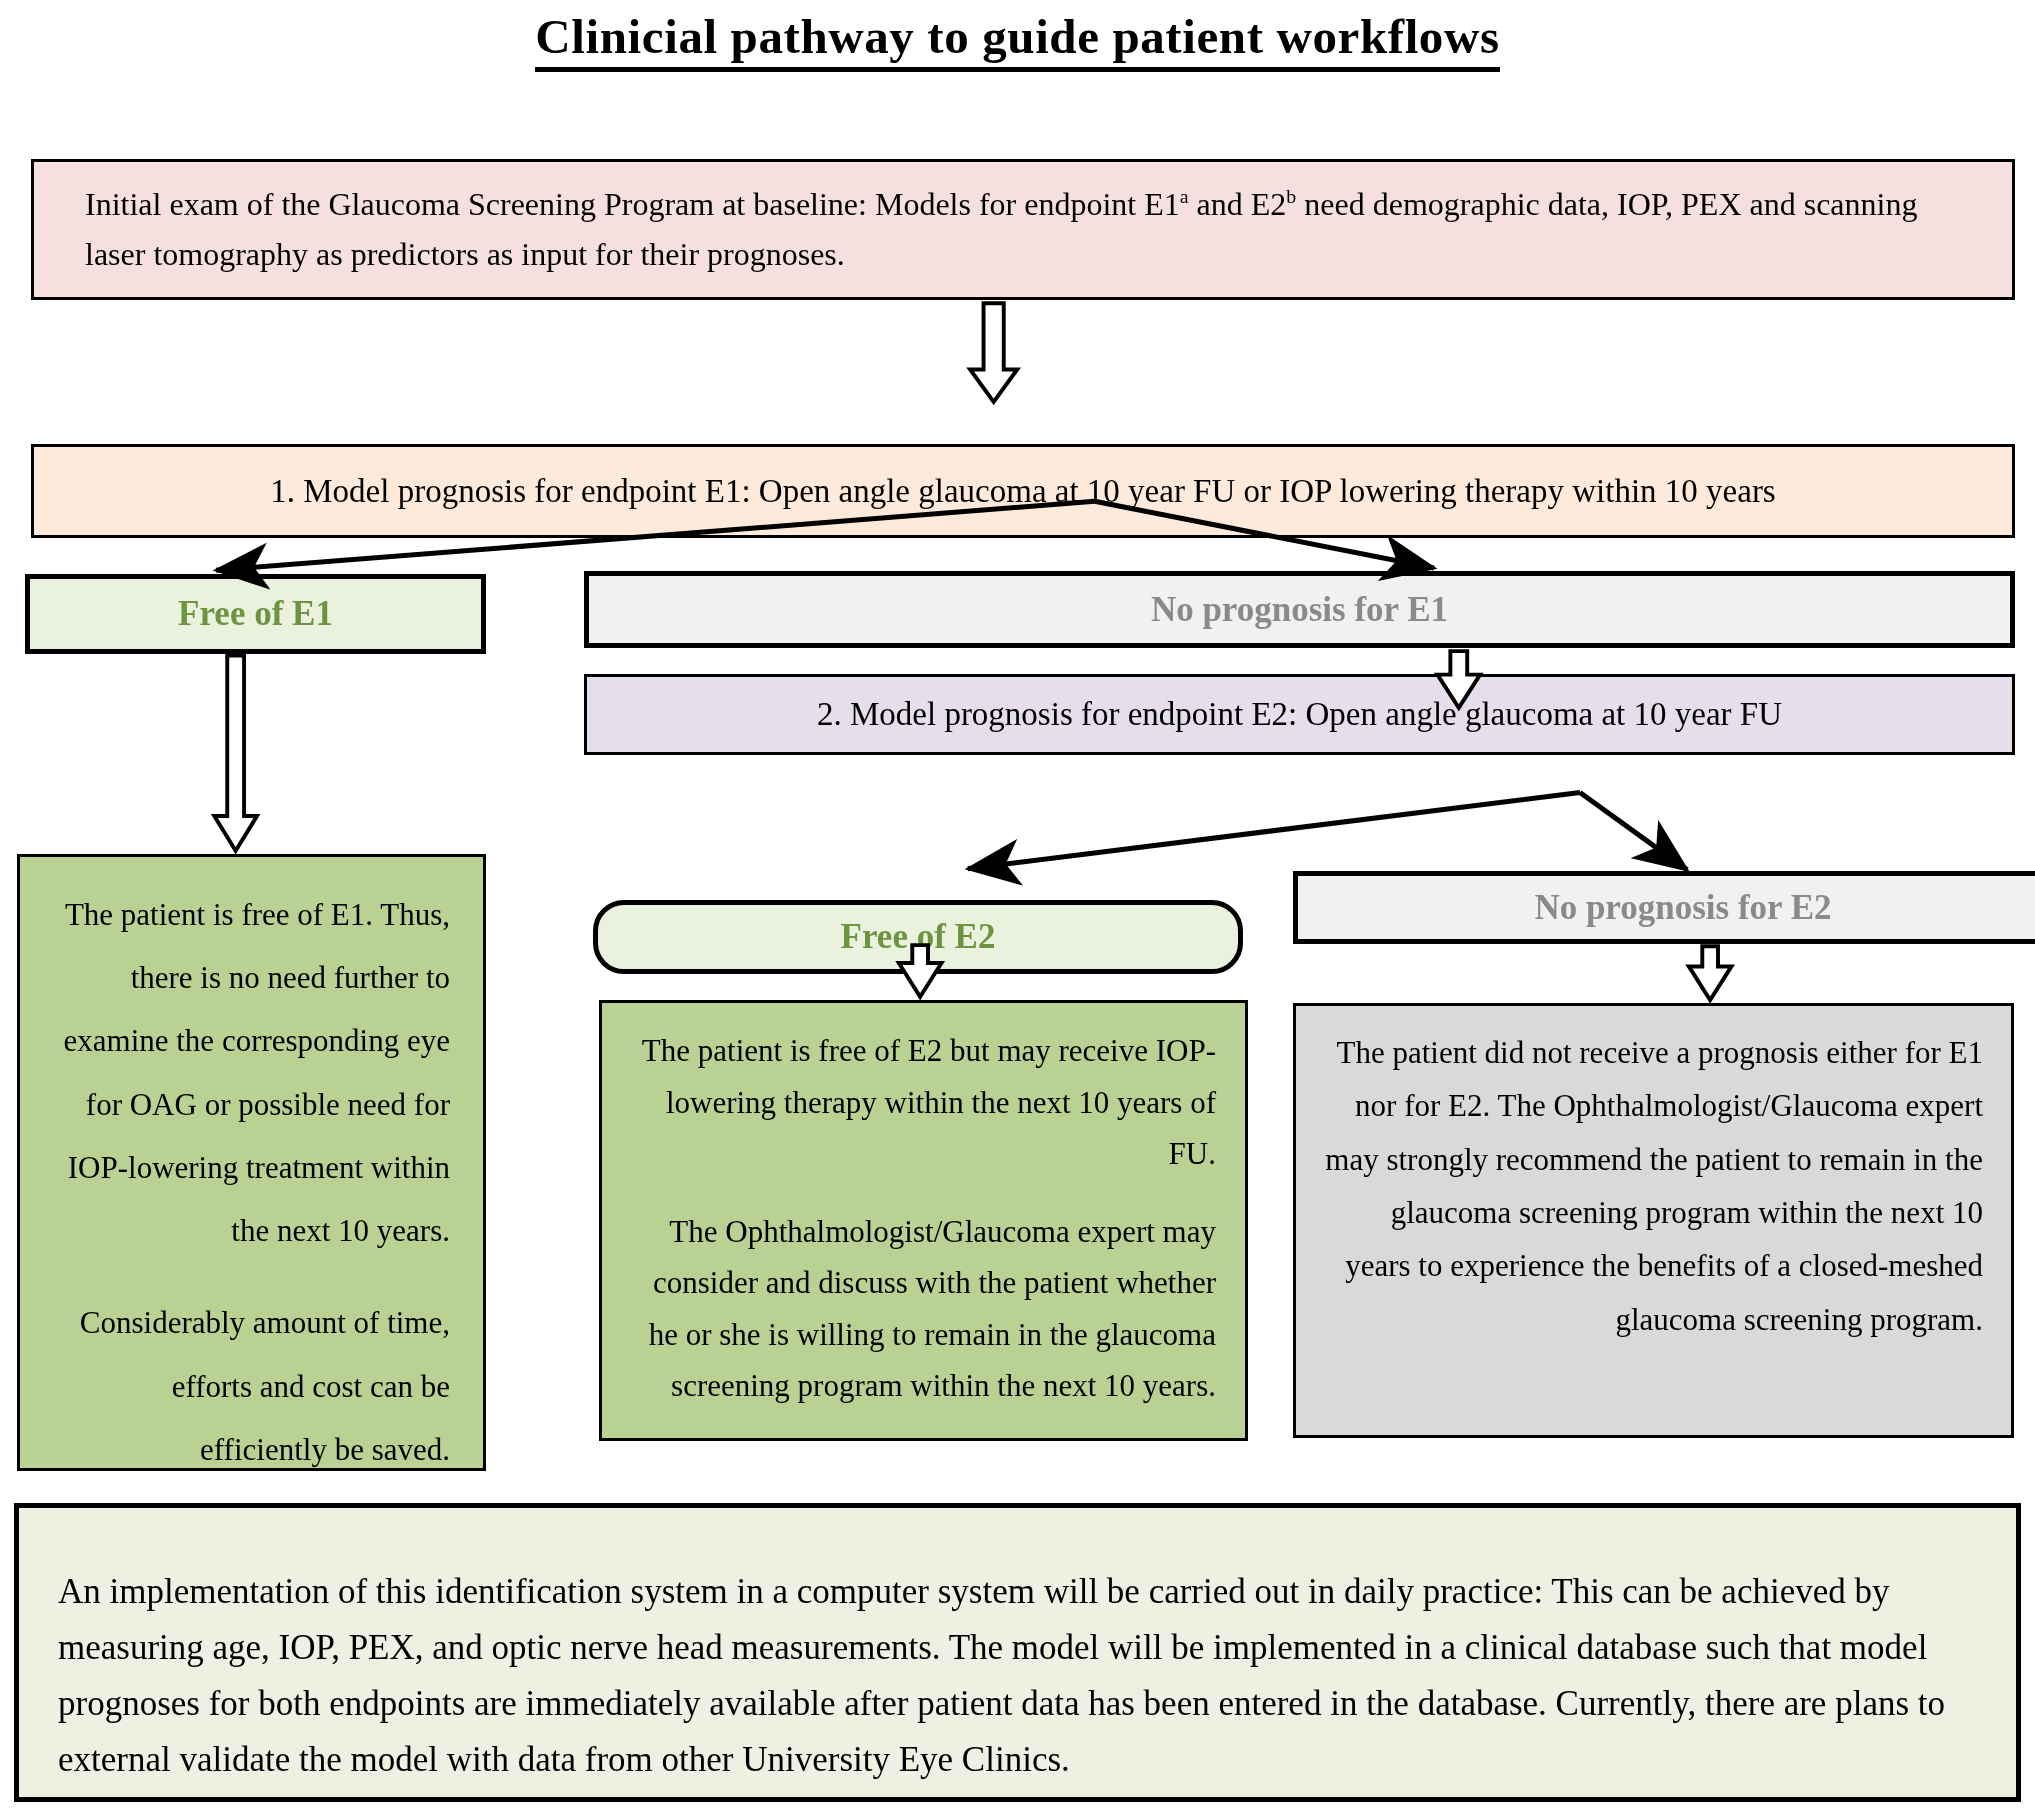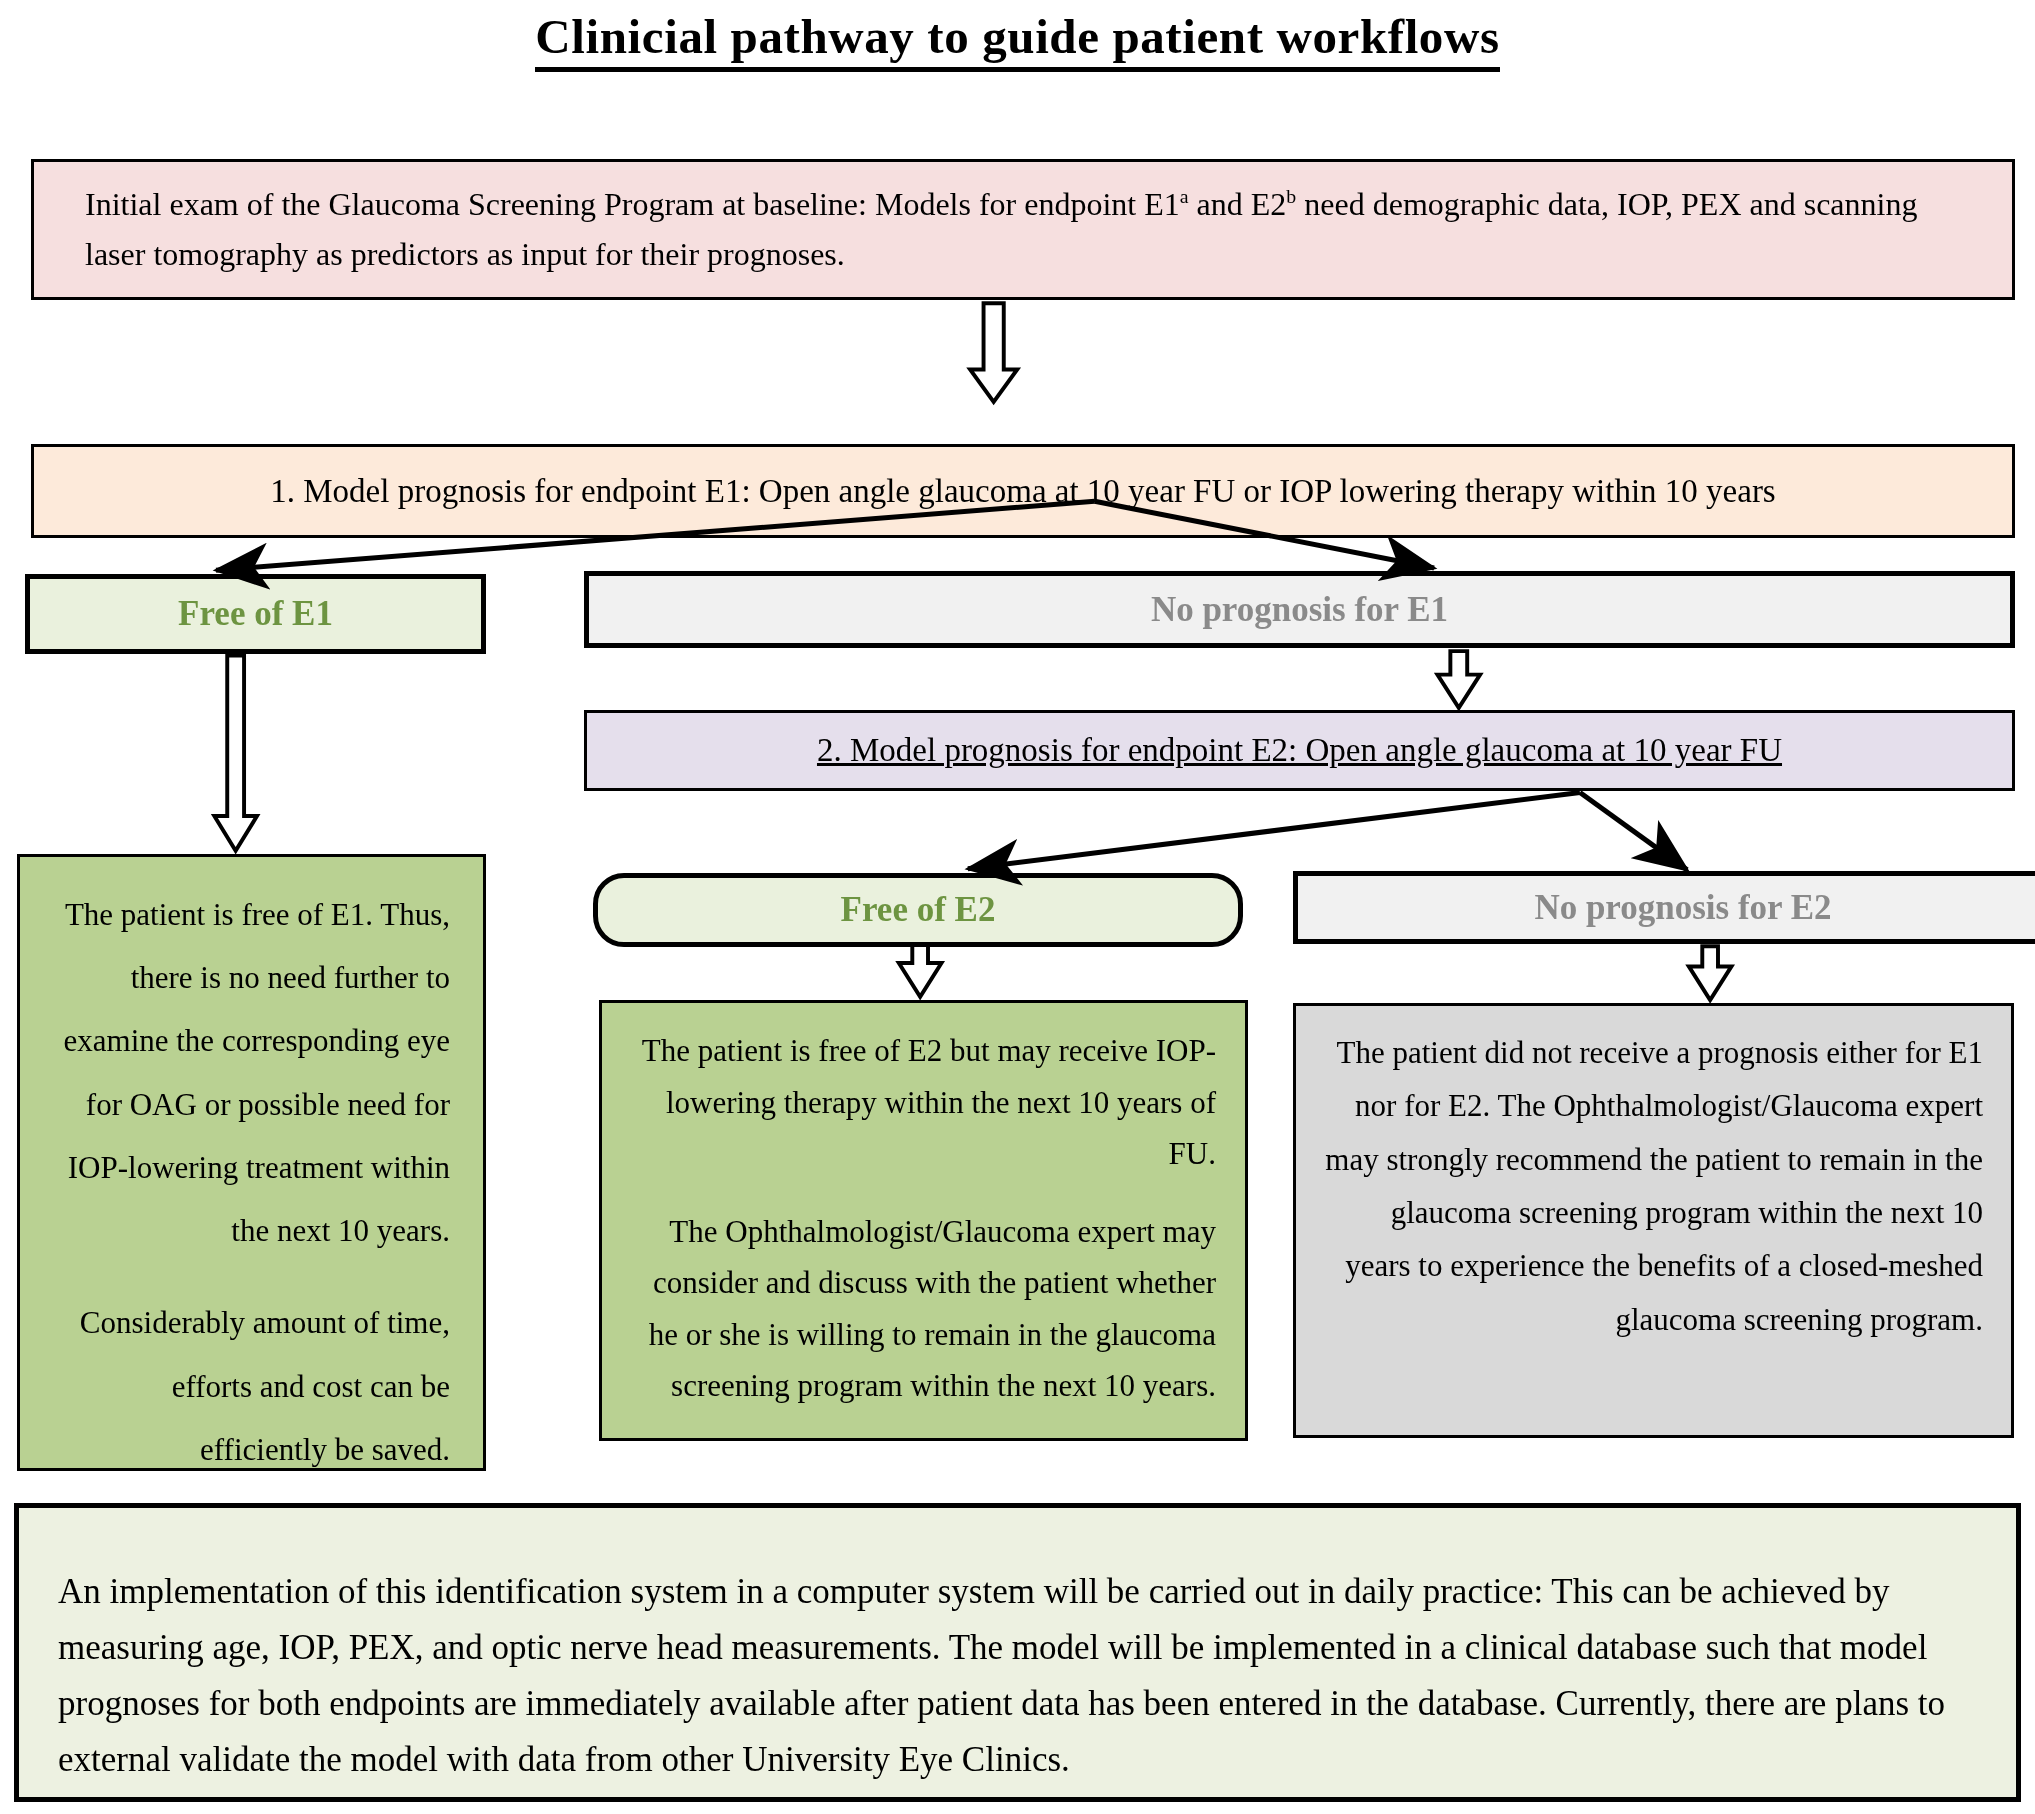--- a/index.html
+++ b/index.html
@@ -50,26 +50,25 @@
   .hdr {
     font-weight: bold;
     font-size: 35px;
     border-width: 5.6px;
   }
   .free-hdr { background: #eaf1dd; color: #6d9441; }
   .nop-hdr  { background: #f1f1f1; color: #8a8a8a; }
   .free-e1 { left: 25px;   top: 574px; width: 461px;  height: 80px; }
   .nop-e1  { left: 584px; top: 571px; width: 1431px; height: 77px; border-width: 5px; }
   .step2 {
-    left: 584px; top: 710px; width: 1431px; height: 81px;
+    left: 584px; top: 674px; width: 1431px; height: 81px;
     background: #e5dfec;
     font-size: 33px;
-    text-decoration: underline;
   }
-  .free-e2 { left: 593px; top: 873px; width: 650px; height: 74px; border-radius: 31px; }
+  .free-e2 { left: 593px; top: 900px; width: 650px; height: 74px; border-radius: 31px; }
   .nop-e2  { left: 1293px; top: 871px; width: 780px; height: 73px; border-width: 5px; }
   .textbox { font-size: 31px; }
   .textbox p { margin: 0; text-align: right; }
   .free-e1-detail {
     left: 17px; top: 854px; width: 469px; height: 617px;
     background: #b9d192;
     padding: 26px 33px 0 33px;
     text-align: justify;
     line-height: 2.04;
   }

